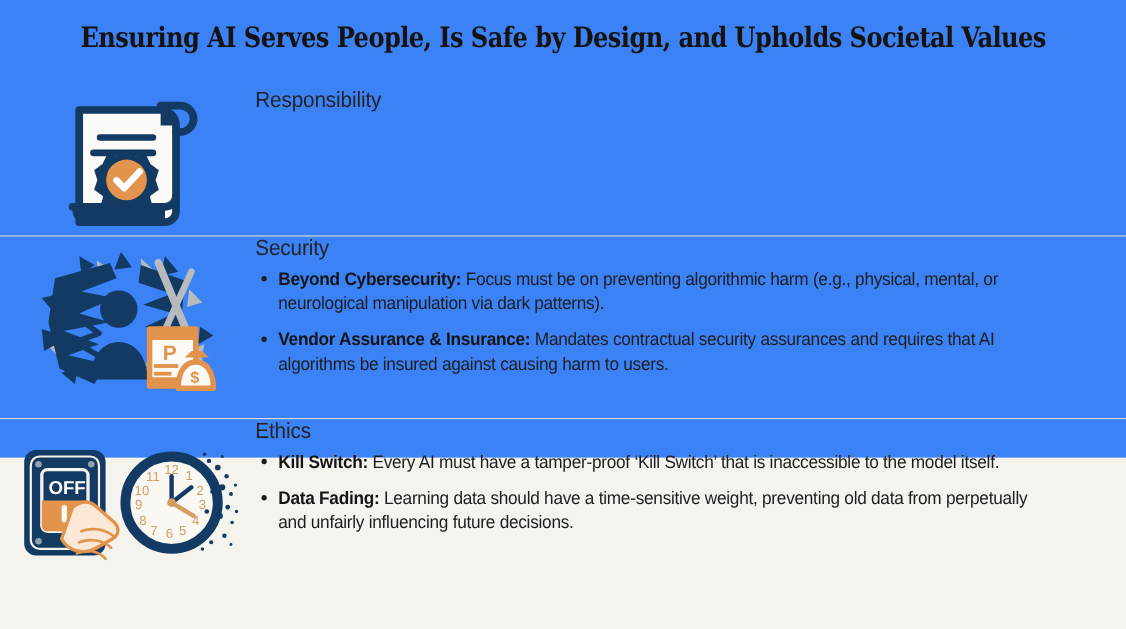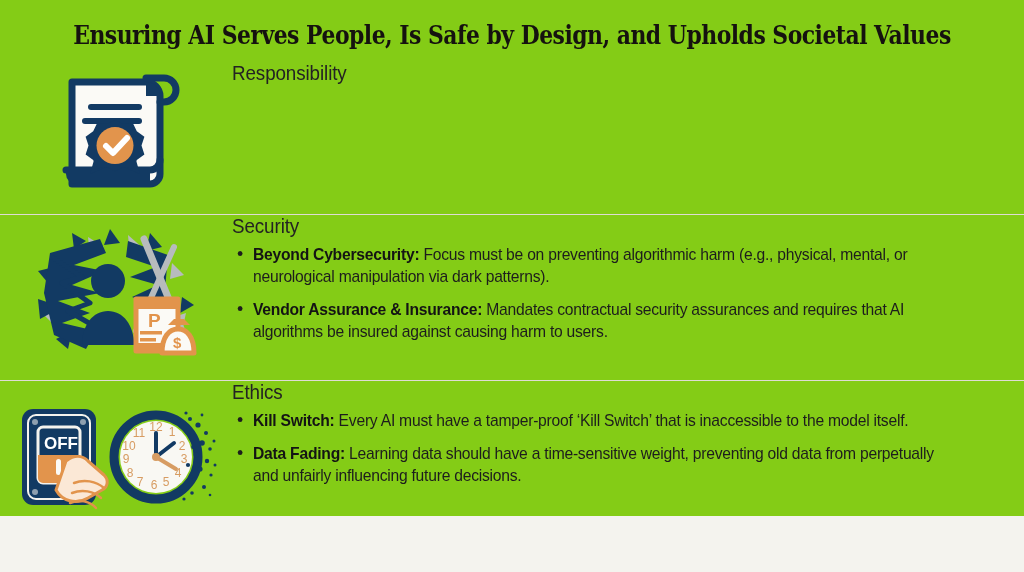--- a/index.html
+++ b/index.html
@@ -9,22 +9,22 @@
   body {
     width: 1024px;
     height: 572px;
     background: #f4f3ee;
     font-family: "Liberation Sans", sans-serif;
     overflow: hidden;
   }
   #page {
     position: relative;
     width: 1024px;
-    height: 516px;
-    background: #84cc16;
+    height: 416px;
+    background: #3b82f6;
     box-sizing: border-box;
     padding-left: 14px;
   }
 
   
   #title {
     position: absolute;
     left: 0;
     top: 20px;
     width: 1024px;
@@ -41,21 +41,21 @@
 
   
   .section {
     position: absolute;
     left: 0;
     width: 1024px;
     box-sizing: border-box;
     display: flex;
     align-items: flex-start;
   }
-  #sec-responsibility { top: 62px;  height: 144px; }
+  #sec-responsibility { top: 80px;  height: 144px; }
   #sec-security       { top: 215px; height: 165px; }
   #sec-ethics         { top: 381px; height: 175px; }
 
   .divider {
     position: absolute;
     left: 0;
     width: 1024px;
     height: 1px;
     background: #dedcd4;
   }

